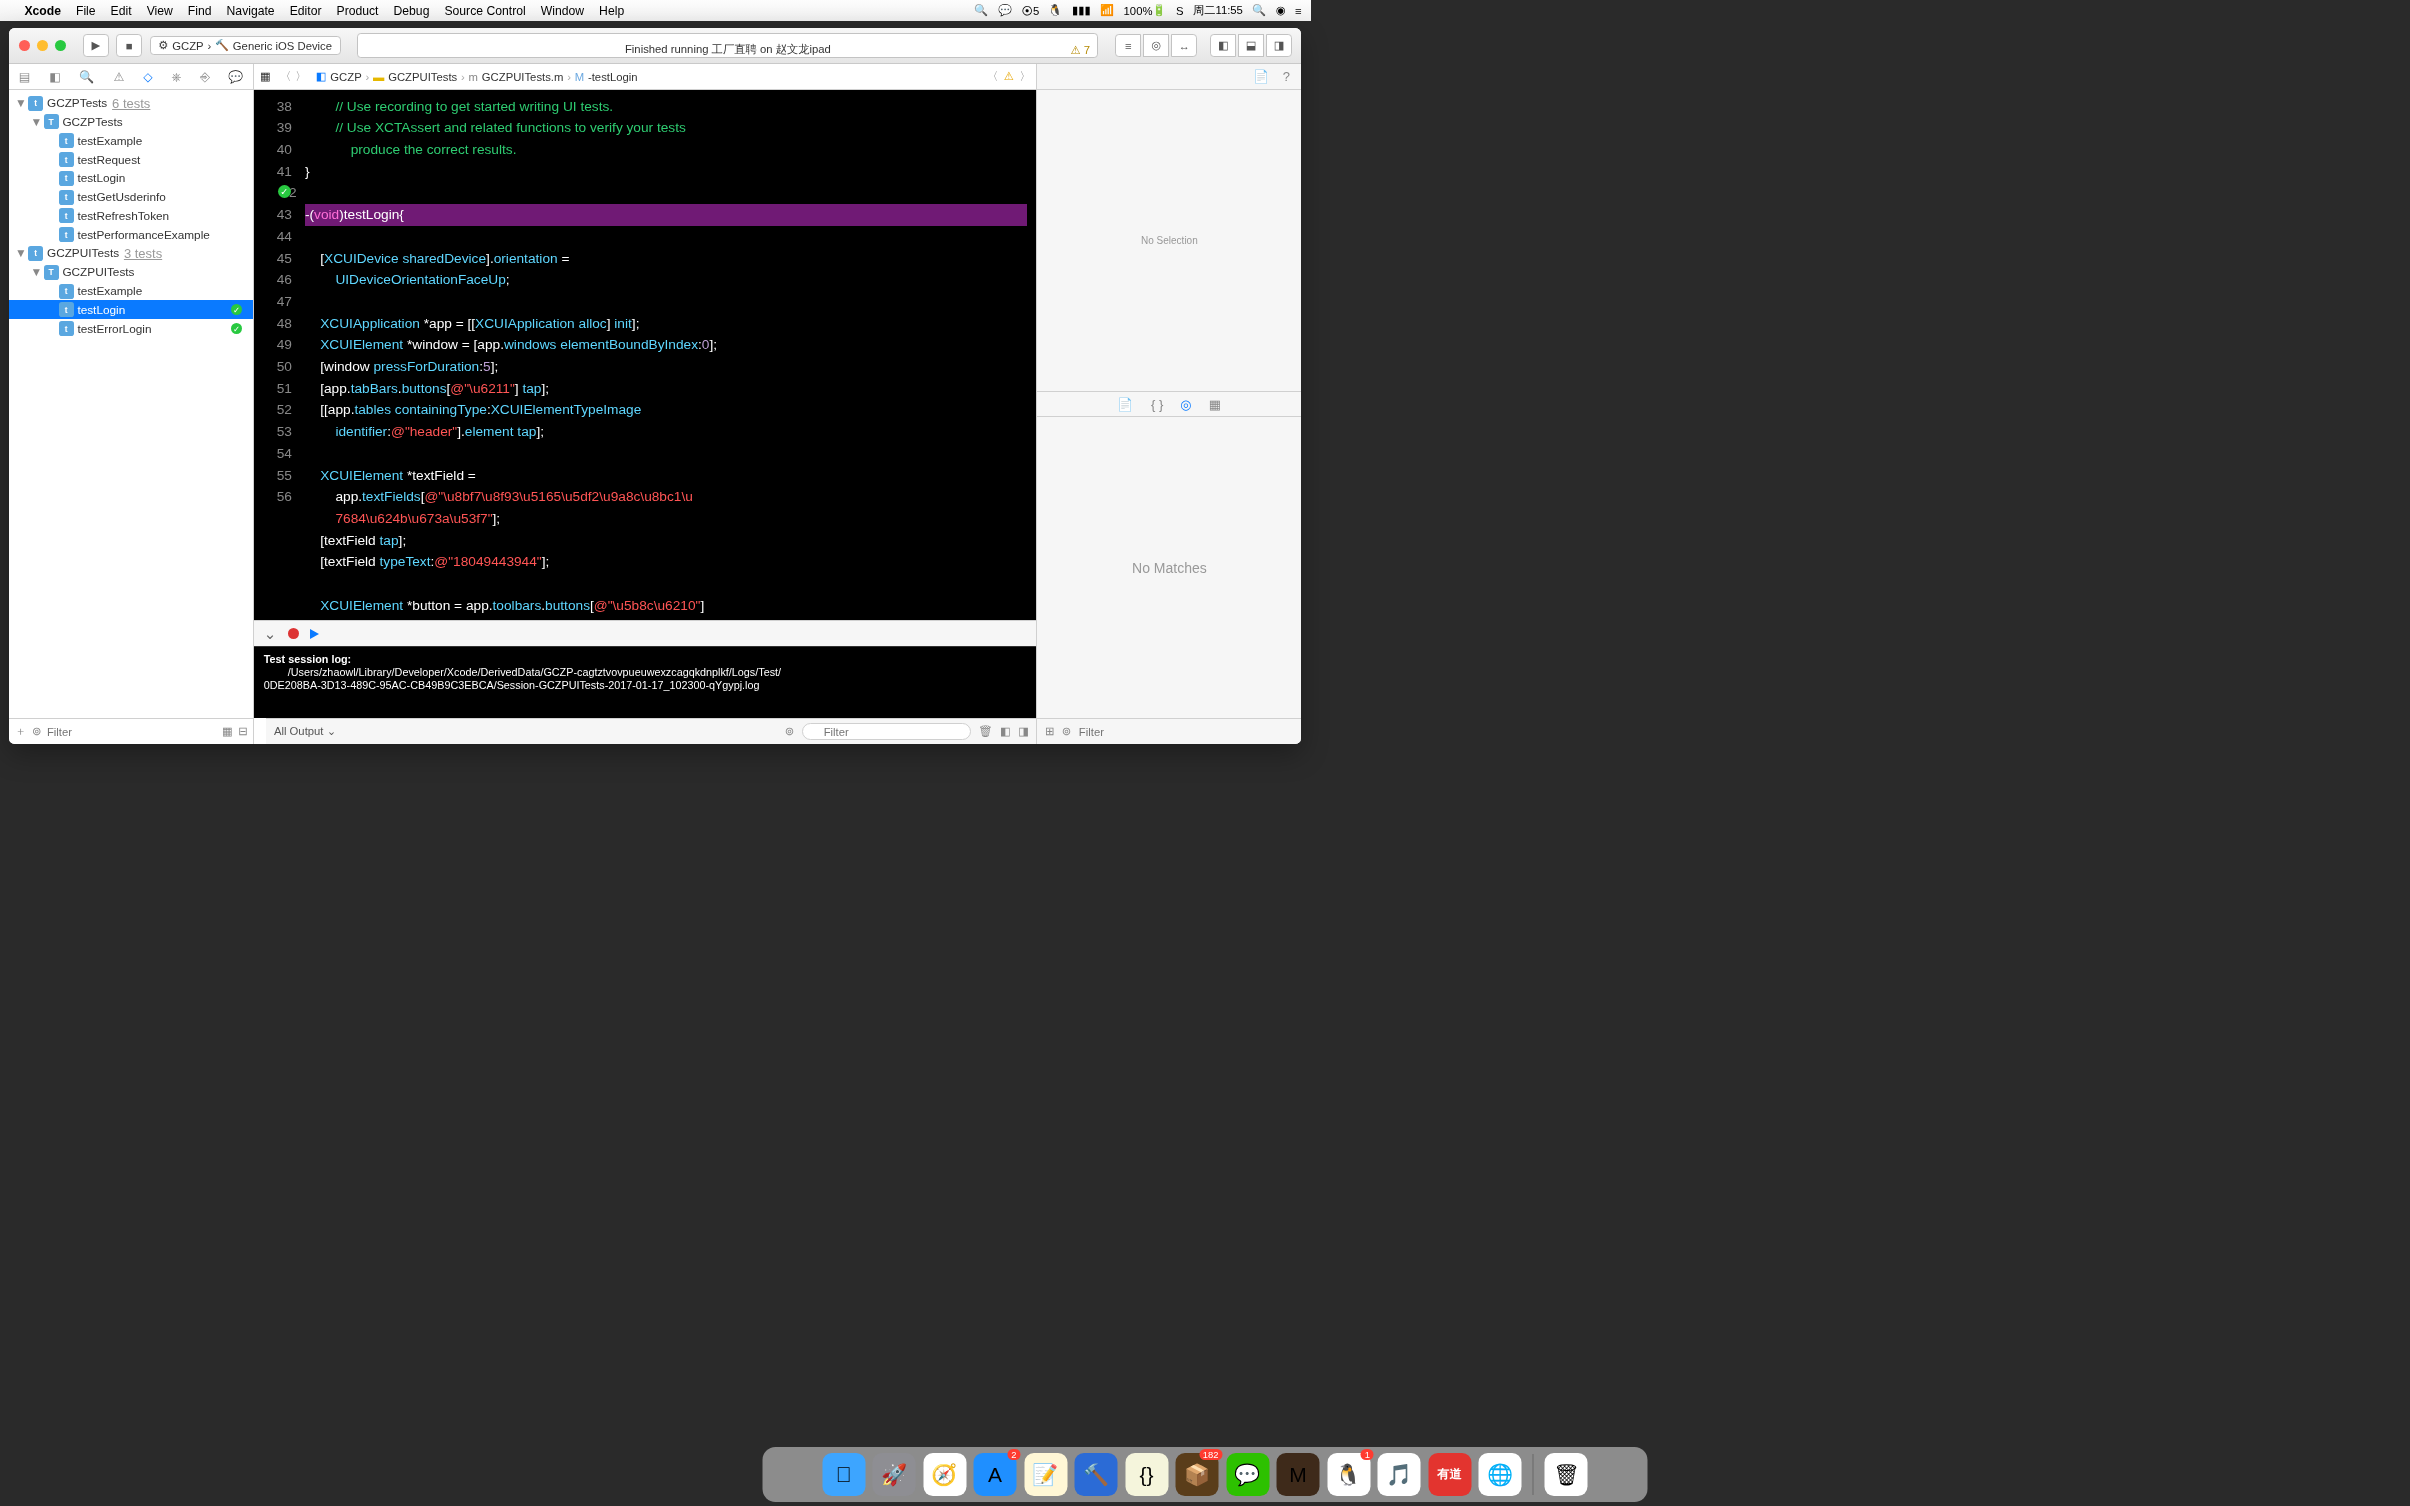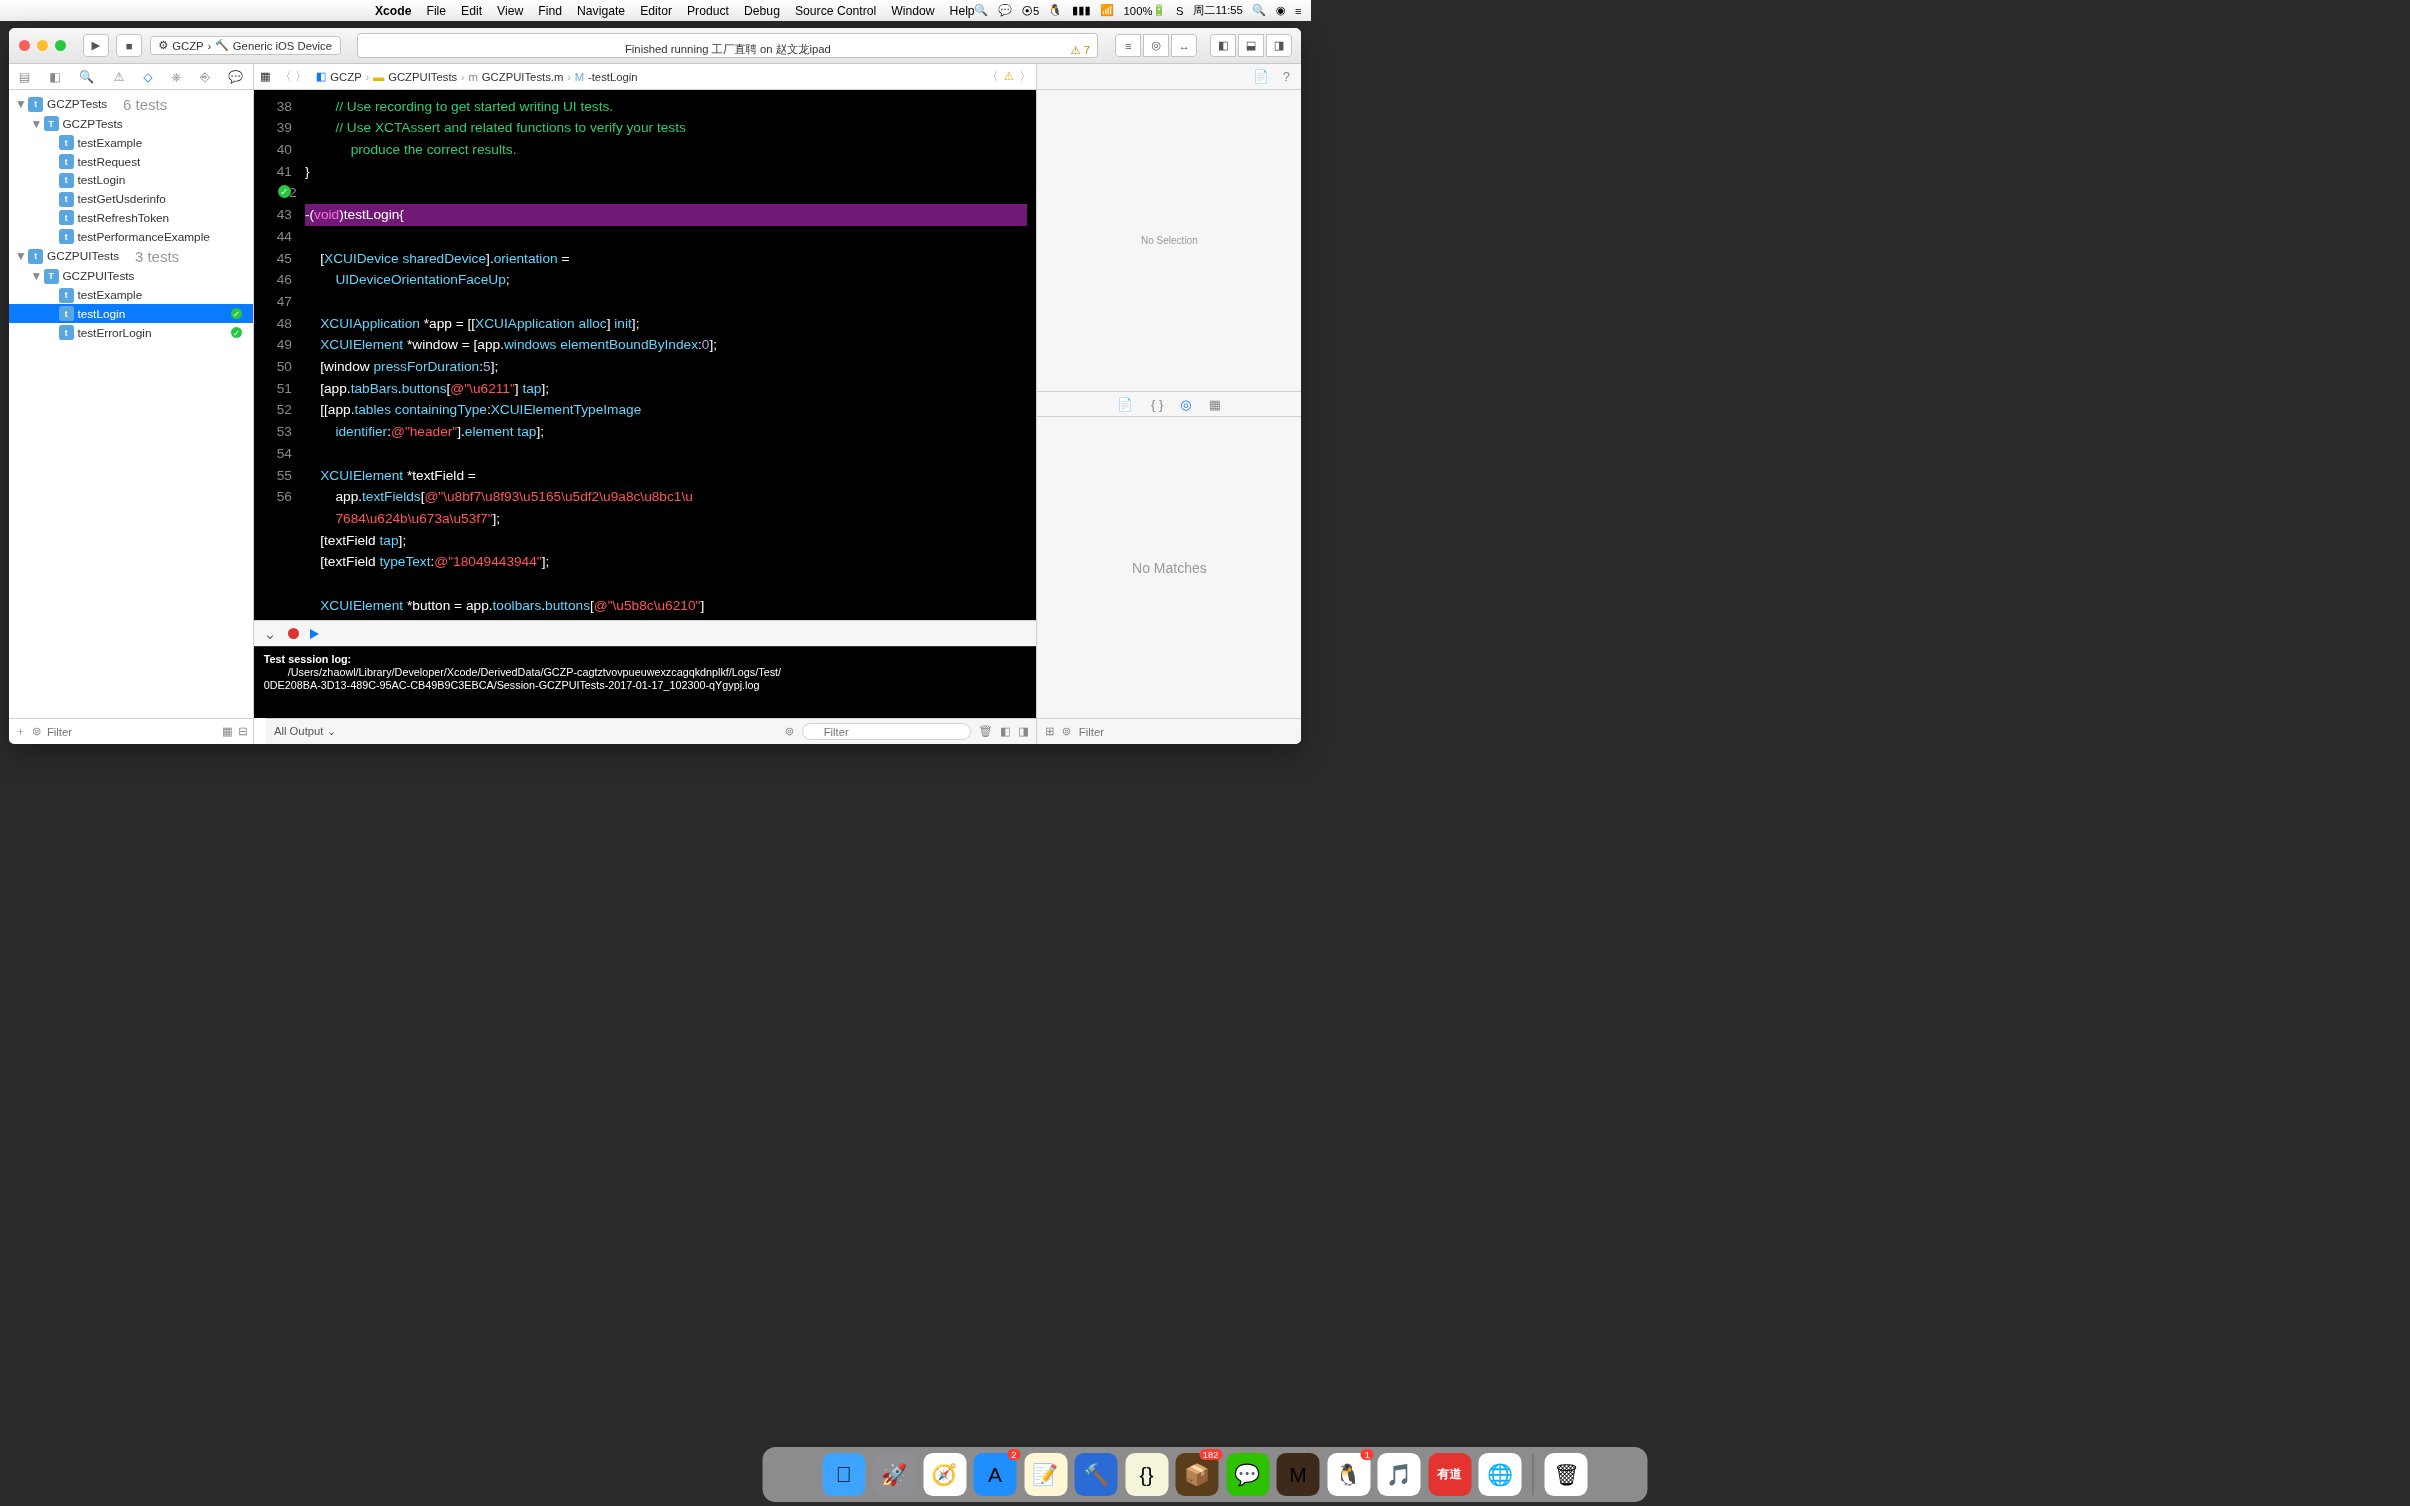--- a/index.html
+++ b/index.html
@@ -1,17 +1,17 @@
 <!DOCTYPE html>
 <html style="font-size:15px"><head>
 <meta charset="utf-8">
 <style>
 * { margin: 0; padding: 0; box-sizing: border-box; font-family: -apple-system, "Helvetica Neue", Arial, sans-serif; }
 body { width: 1311px; height: 819px; background: #2a2a2a; overflow: hidden; }
-.menubar { height: 21px; background: linear-gradient(#fdfdfd, #f0f0f0); display: flex; align-items: center; padding: 0 9.4px; font-size: 12.2px; color: #000; justify-content: flex-end; }
+.menubar { height: 21px; background: linear-gradient(#fdfdfd, #f0f0f0); display: flex; align-items: center; padding: 0 9.4px; font-size: 12.2px; color: #000; justify-content: space-between; }
 .menubar-left { display: flex; gap: 15px; align-items: center; }
 .menubar-right { display: flex; gap: 9.4px; align-items: center; font-size: 11.3px; }
 .menubar-right span { display: inline-flex; align-items: center; }
 .window { position: absolute; top: 28px; left: 9.4px; width: 1292px; height: 716px; background: #ececec; border-radius: 5.6px; box-shadow: 0 9.4px 28px rgba(0,0,0,0.3); display: flex; flex-direction: column; overflow: hidden; }
 .titlebar { height: 36px; background: linear-gradient(#f7f7f7, #e5e5e5); display: flex; align-items: center; padding: 0 9.4px; gap: 7.5px; border-bottom: 0.9px solid #c9c9c9; }
 .traffic { display: flex; gap: 6.6px; margin-right: 9.4px; }
 .traffic div { width: 11.3px; height: 11.3px; border-radius: 50%; }
 .tl-red { background: #ff5f57; } .tl-yel { background: #ffbd2e; } .tl-grn { background: #28c940; }
 .tb-btn { width: 26px; height: 22.6px; border: 0.9px solid #c3c3c3; border-radius: 3.8px; background: #fff; display: flex; align-items: center; justify-content: center; font-size: 11.3px; color: #555; }
 .scheme { display: flex; align-items: center; gap: 3.8px; background: #fff; border: 0.9px solid #c3c3c3; border-radius: 3.8px; padding: 1.9px 7.5px; font-size: 11.3px; color: #333; }
@@ -25,21 +25,21 @@
 .navigator { width: 245px; background: #fff; border-right: 0.9px solid #d0d0d0; display: flex; flex-direction: column; }
 .nav-tabs { height: 26px; display: flex; align-items: center; justify-content: space-around; border-bottom: 0.9px solid #d0d0d0; color: #888; font-size: 12.2px; }
 .nav-tabs span { cursor: pointer; }
 .nav-tree { flex: 1; overflow: auto; font-size: 11.8px; color: #333; padding-top: 3.8px; }
 .tree-item { display: flex; align-items: center; padding: 1.9px 5.6px; white-space: nowrap; gap: 3.8px; }
 .tree-item.sel { background: #0a7aff; color: #fff; }
 .tree-item .disc { width: 9.4px; color: #888; }
 .tree-item.sel .disc { color: #fff; }
 .tree-item .ico { width: 15px; height: 15px; border-radius: 2.8px; display: inline-flex; align-items: center; justify-content: center; font-size: 8.5px; font-weight: bold; color: #fff; }
 .ico.blue { background: #5aa7e0; }
-.tree-item .cnt { color: #999; font-size: 15px; margin-left: 12px; }
+.tree-item .cnt { color: #999; font-size: 13px; margin-left: 1px; text-decoration: underline; }
 .tree-item .mark { margin-left: auto; margin-right: 5.6px; width: 11.3px; height: 11.3px; border-radius: 50%; background: #28c940; color: #fff; font-size: 8.5px; display: flex; align-items: center; justify-content: center; }
 .nav-bottom { height: 26px; border-top: 0.9px solid #d0d0d0; display: flex; align-items: center; padding: 0 5.6px; gap: 5.6px; color: #888; font-size: 11.3px; }
 .nav-bottom input { flex: 1; border: none; outline: none; font-size: 11.3px; }
 .editor { flex: 1; display: flex; flex-direction: column; background: #fff; border-right: 0.9px solid #d0d0d0; }
 .jump-bar { height: 26px; border-bottom: 0.9px solid #d0d0d0; display: flex; align-items: center; padding: 0 5.6px; font-size: 11.3px; color: #333; gap: 3.8px; }
 .jump-bar .sep { color: #aaa; }
 .jump-bar .nav-arrows { display: flex; gap: 3.8px; color: #888; margin: 0 5.6px;}
 .jump-bar .right-arrows { margin-left: auto; display: flex; gap: 5.6px; color: #888; align-items: center;}
 .code-wrap { flex: 1; display: flex; background: #000; overflow: hidden; font-family: Menlo, Consolas, monospace; font-size: 13.7px; }
 .gutter { width: 45px; background: #000; color: #888; text-align: right; padding: 5.6px 7.5px 0 0; line-height: 21.7px; }

